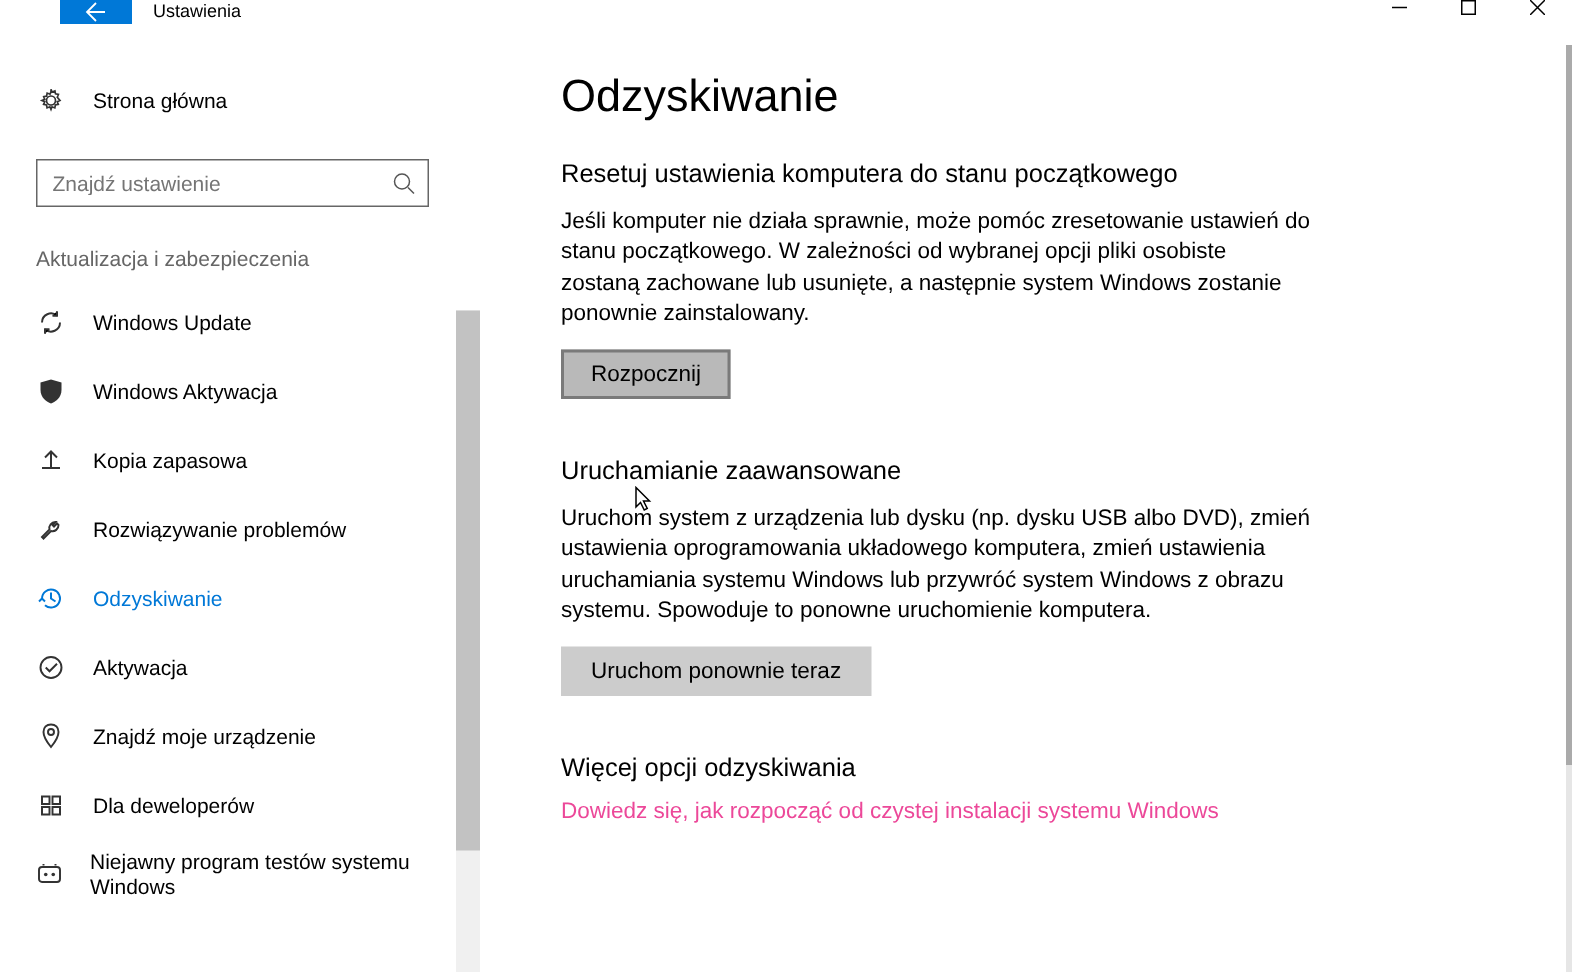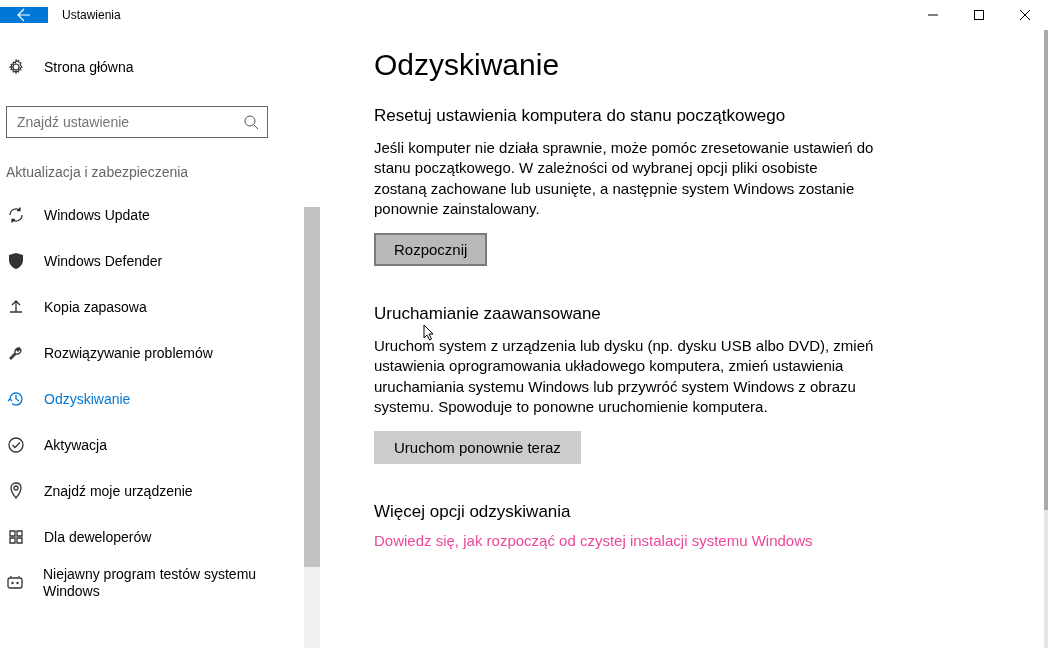--- a/index.html
+++ b/index.html
@@ -10,22 +10,23 @@
   background: #fff;
   color: #000;
   width: 1048px;
   height: 648px;
   overflow: hidden;
   position: relative;
 }
 .titlebar {
   height: 30px;
   display: flex;
-  align-items: center;
+  align-items: flex-start;
   border-bottom: 0px;
+  padding-left: 40px;
 }
 .titlebar .back-btn {
   width: 48px;
   background: #0078d7;
   display: flex;
   align-items: center;
   justify-content: center;
   color: #fff;
 }
 .titlebar .title {
@@ -50,21 +51,21 @@
   height: 618px;
   position: relative;
 }
 .sidebar {
   width: 320px;
   padding-top: 20px;
   box-sizing: border-box;
   position: relative;
 }
 .sidebar-inner {
-  padding-left: 6px;
+  padding-left: 24px;
   padding-right: 18px;
 }
 .home-link {
   display: flex;
   align-items: center;
   padding: 8px 0 12px 0;
   font-size: 14px;
 }
 .home-link .icon {
   width: 20px;
@@ -261,21 +262,21 @@
         </span>
         <span class="label">Windows Update</span>
       </div>
 
       <div class="nav-item">
         <span class="icon">
           <svg width="18" height="18" viewBox="0 0 18 18">
               <path fill="#333" d="M9 1 L16 3 V8 C16 13 12 16 9 17 C6 16 2 13 2 8 V3 Z"></path>
             </svg>
         </span>
-        <span class="label">Windows Defender</span>
+        <span class="label">Windows Aktywacja</span>
       </div>
 
       <div class="nav-item">
         <span class="icon">
           <svg width="18" height="18" viewBox="0 0 18 18">
               <path fill="none" stroke="#333" stroke-width="1.3" d="M9 14 V3 M5 7 L9 3 L13 7 M3 14 h12"></path>
             </svg>
         </span>
         <span class="label">Kopia zapasowa</span>
       </div>

